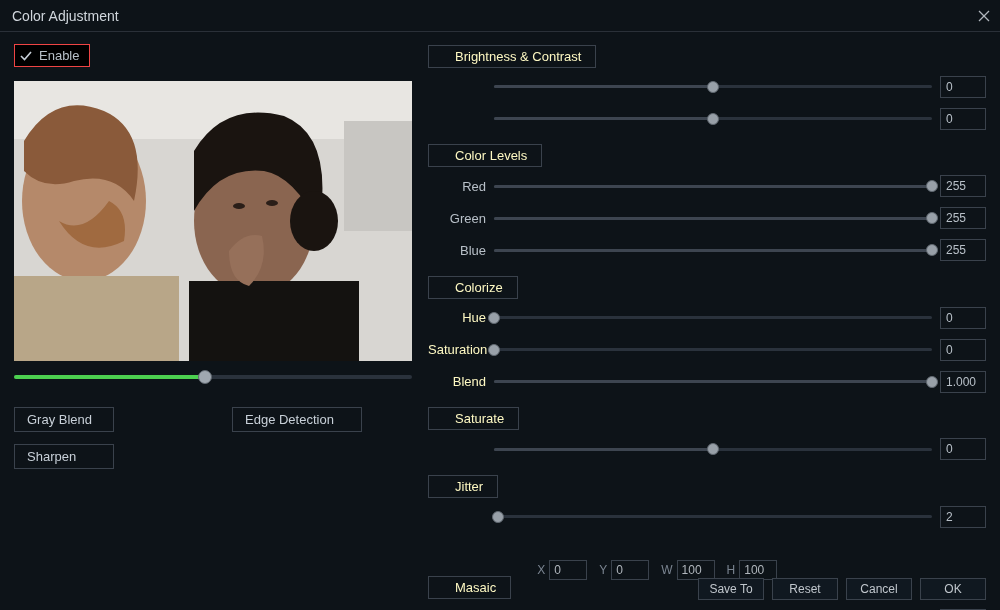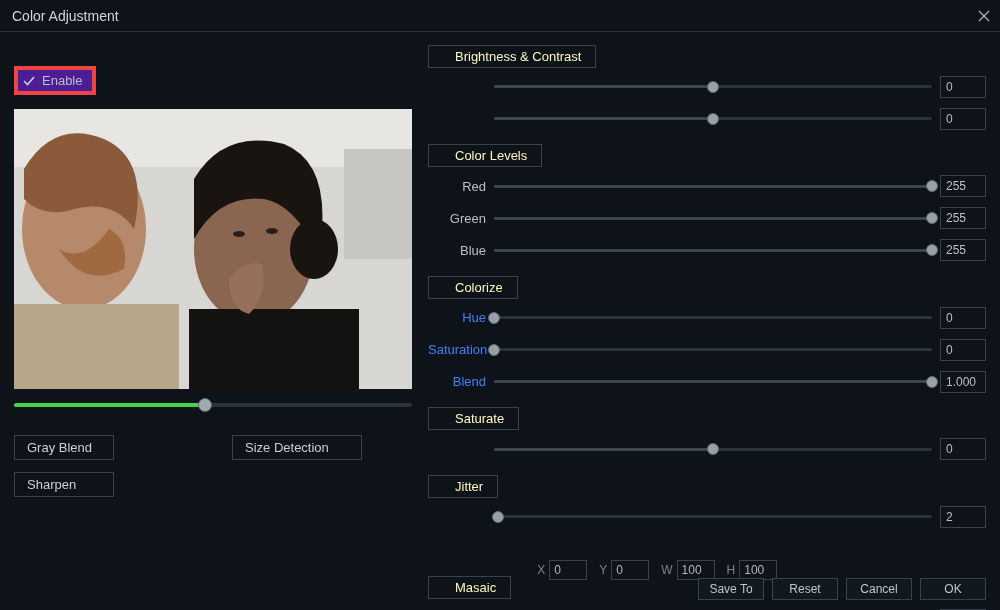--- a/index.html
+++ b/index.html
@@ -8,38 +8,38 @@
   .titlebar { display: flex; align-items: center; justify-content: space-between; height: 32px; padding: 0 8px 0 12px; border-bottom: 1px solid #2a3038; }
   .titlebar .title { color: #d0d6dc; font-size: 14px; }
   .titlebar .close { width: 16px; height: 16px; display: flex; align-items: center; justify-content: center; color: #b0b6bc; cursor: pointer; }
   .titlebar .close svg { width: 12px; height: 12px; }
 
   .content { display: flex; padding: 12px 14px 8px 14px; height: 538px; }
   .left { width: 398px; flex-shrink: 0; }
   .right { flex: 1; padding-left: 16px; }
 
   .enable-row { margin-bottom: 14px; }
-  .checkbox-btn { display: inline-flex; align-items: center; border: 4px solid #ef4444; padding: 3px 10px 3px 4px; background: #4c1d95; margin-top: 22px; }
+  .checkbox-btn { display: inline-flex; align-items: center; border: 1px solid #ef4444; padding: 3px 10px 3px 4px; background: #000000; }
   .check-icon { width: 14px; height: 14px; margin-right: 6px; display: inline-flex; align-items: center; justify-content: center; color: #c8d0d8; }
 
   .preview { width: 398px; height: 280px; background: #1a2028; position: relative; overflow: hidden; }
   .preview svg { width: 100%; height: 100%; display: block; }
 
   .preview-slider-wrap { margin-top: 8px; }
 
   .preset-grid { margin-top: 22px; display: grid; grid-template-columns: 1fr 1fr; gap: 12px 100px; padding-right: 50px; }
   .preset-btn { border: 1px solid #3a424c; padding: 4px 12px; text-align: left; background: transparent; color: #c8d0d8; font-size: 13px; cursor: pointer; width: 100px; }
   .preset-btn.wide { width: 130px; }
 
   .section-hdr { display: inline-flex; align-items: center; border: 1px solid #3a424c; margin-bottom: 8px; }
   .section-hdr .marker { width: 12px; height: 100%; background: #101820; border-right: 1px solid #3a424c; }
   .section-hdr .label { padding: 3px 14px; color: #fef9c3; }
 
   .slider-row { display: flex; align-items: center; margin-bottom: 10px; }
-  .slider-row .label { width: 66px; text-align: right; padding-right: 8px; color: #3b82f6; font-size: 13px; }
+  .slider-row .label { width: 66px; text-align: right; padding-right: 8px; color: #fef9c3; font-size: 13px; }
   .slider-row .label.on { color: #b8c0c8; }
   .slider-wrap { flex: 1; position: relative; }
   .value-input { width: 46px; height: 22px; border: 1px solid #3a424c; background: transparent; color: #b8c0c8; font-size: 12px; padding: 0 5px; text-align: left; margin-left: 8px; }
 
   .slider { position: relative; height: 16px; display: flex; align-items: center; }
   .slider .track { position: absolute; left: 0; right: 0; height: 3px; background: #2a323c; border-radius: 2px; }
   .slider .fill { position: absolute; left: 0; height: 3px; background: #3d4550; border-radius: 2px; }
   .slider.green .fill { background: #4cd050; height: 4px; }
   .slider.green .track { height: 4px; background: #2a323c; }
   .slider .thumb { position: absolute; width: 12px; height: 12px; background: #98a0a8; border-radius: 50%; top: 2px; transform: translateX(-50%); border: 1px solid #606870; }
@@ -106,21 +106,21 @@
     <div class="preview-slider-wrap">
       <div class="slider green">
         <div class="track"></div>
         <div class="fill" style="width: 48%;"></div>
         <div class="thumb" style="left: 48%;"></div>
       </div>
     </div>
 
     <div class="preset-grid">
       <button class="preset-btn">Gray Blend</button>
-      <button class="preset-btn wide">Size Detection</button>
+      <button class="preset-btn wide">Edge Detection</button>
       <button class="preset-btn">Sharpen</button>
     </div>
   </div>
 
   <div class="right">
 
     <div class="section">
       <div class="section-hdr">
         <div class="marker"></div>
         <div class="label">Brightness &amp; Contrast</div>

